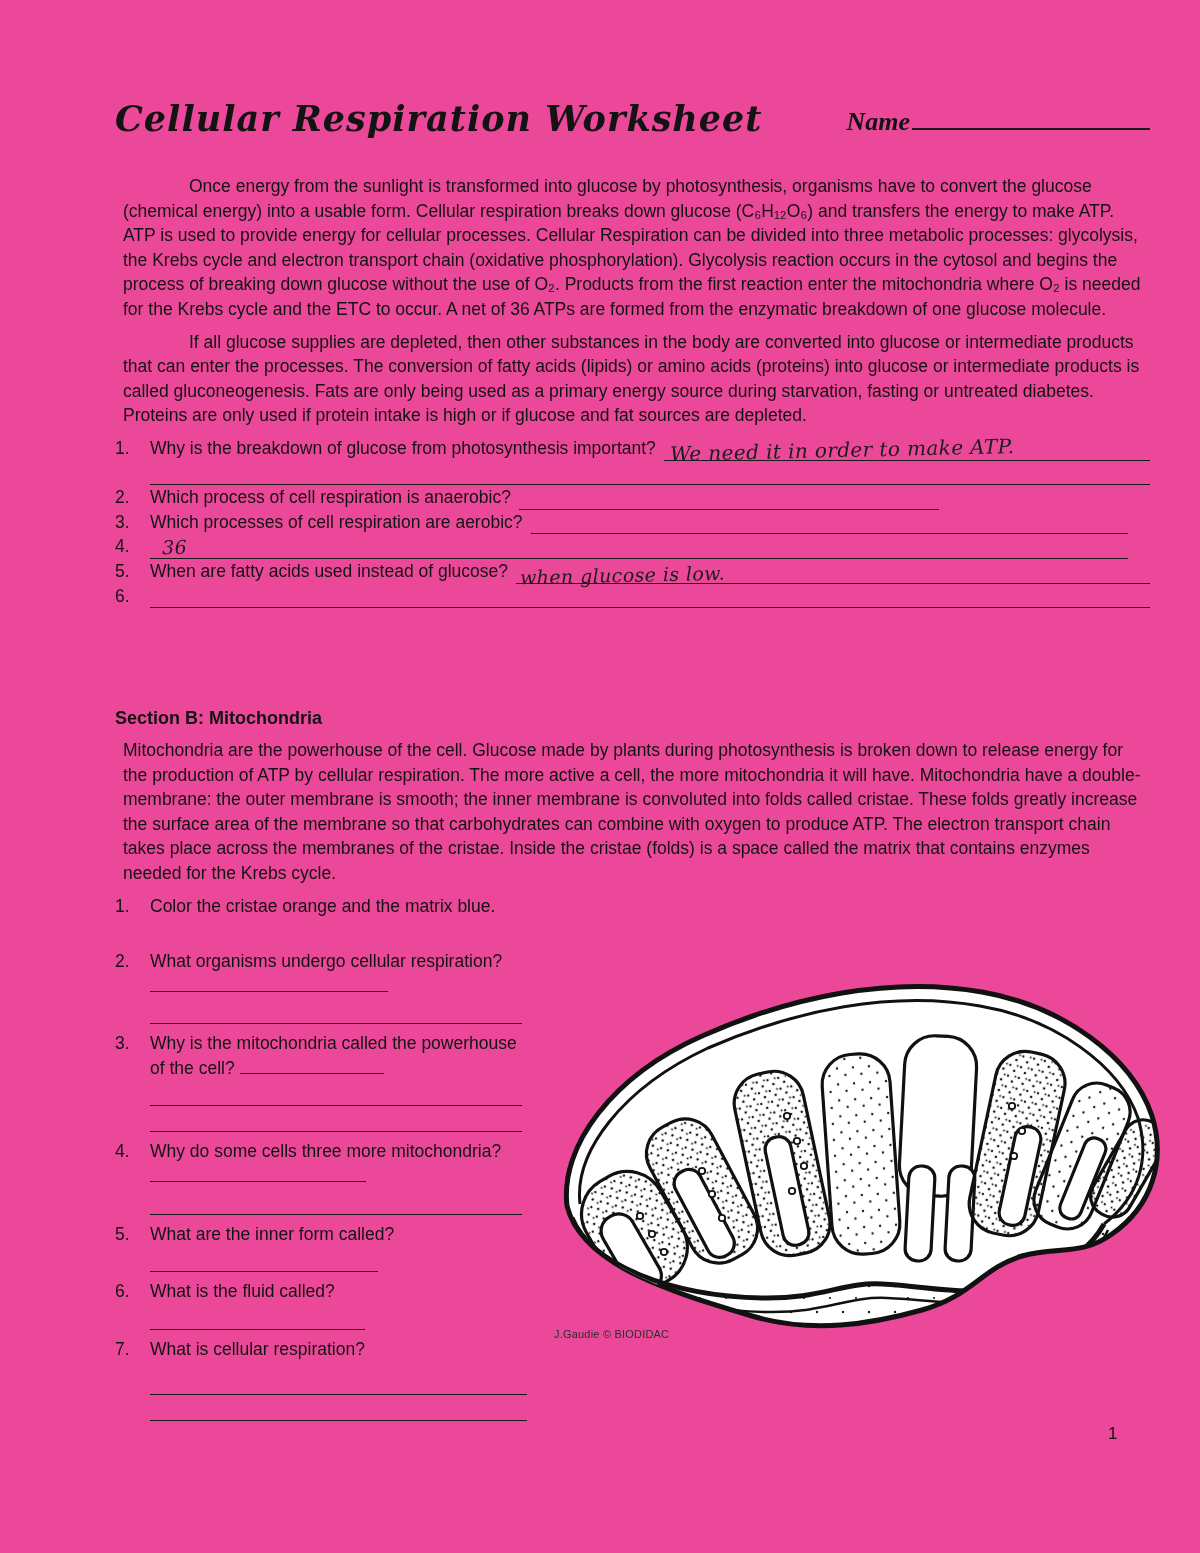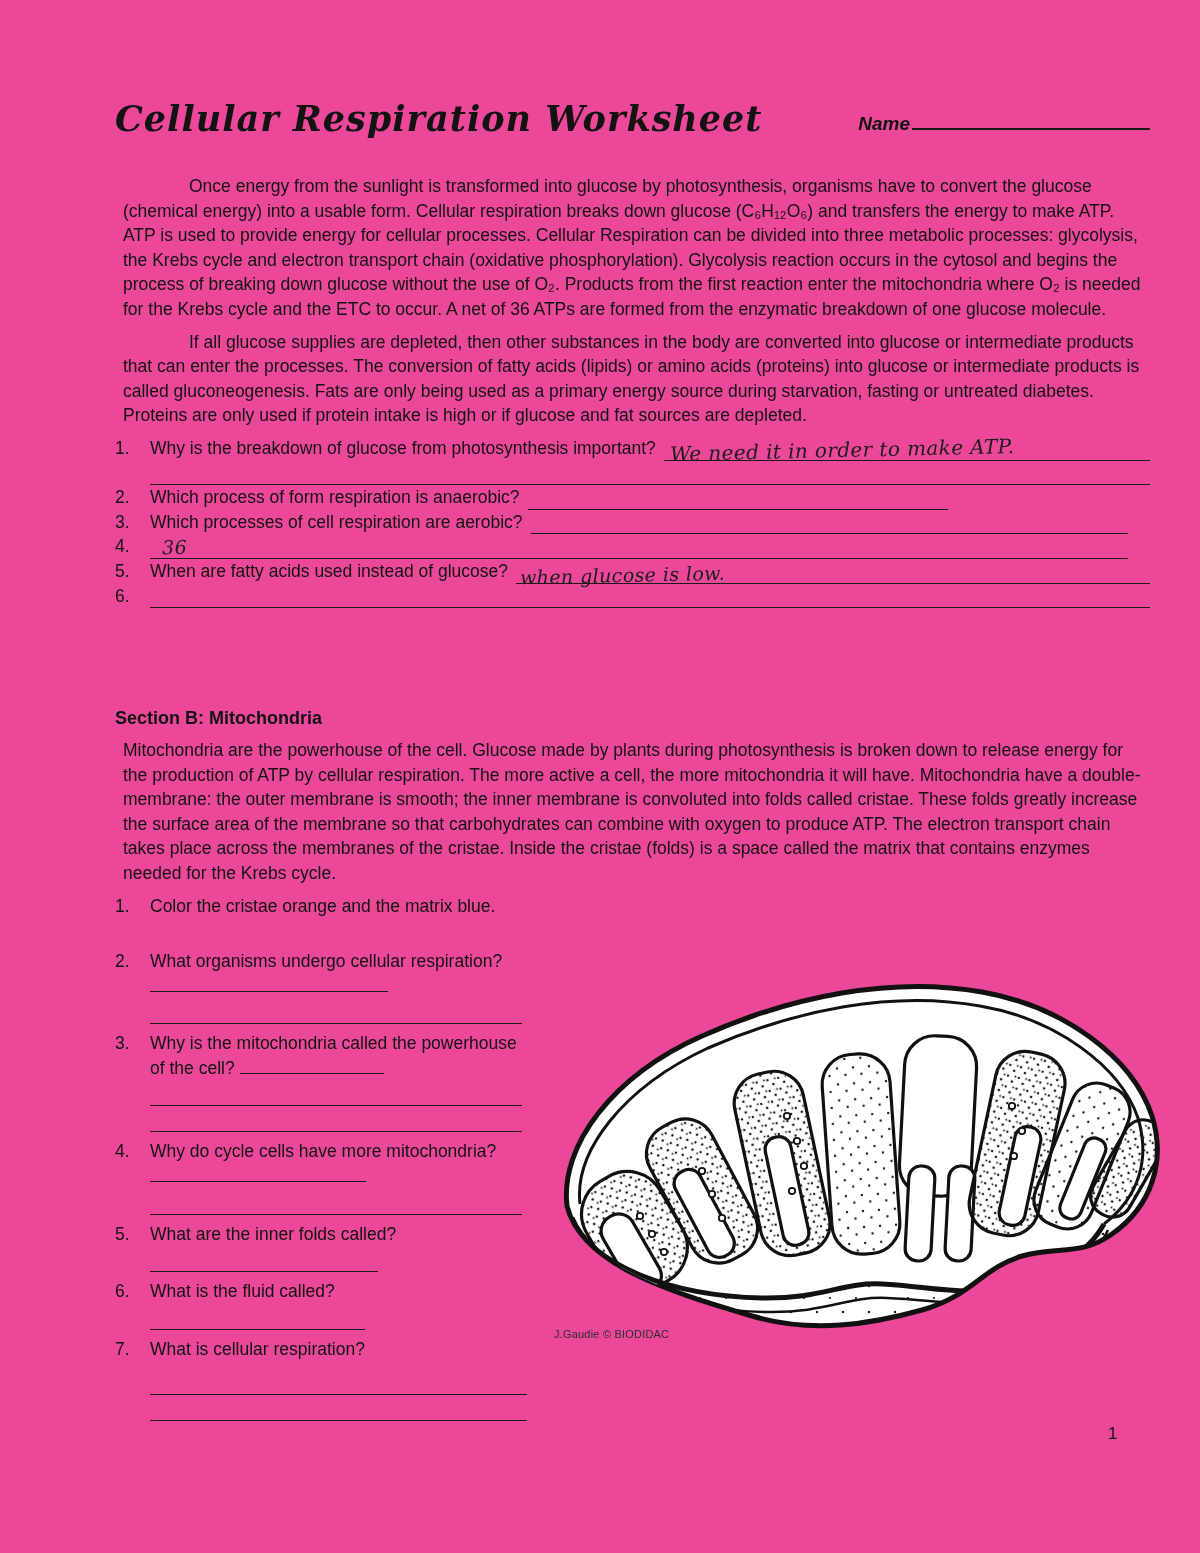--- a/index.html
+++ b/index.html
@@ -9,21 +9,21 @@
     font-size:17.5px; line-height:24.6px; overflow:hidden;
   }
 
   
   .header { position:absolute; left:115px; top:96px; width:1035px; display:flex; justify-content:space-between; align-items:flex-start; }
   .doc-title {
     font-family:"DejaVu Serif", serif; font-style:italic; font-weight:700;
     font-size:35px; letter-spacing:1px; line-height:46px;
   }
   .name-area { margin-top:10px; display:flex; align-items:baseline; }
-  .name-label { font-family:Liberation Sans, sans-serif; font-style:italic; font-weight:600; font-size:19px; }
+  .name-label { font-family:Liberation Serif, serif; font-style:italic; font-weight:600; font-size:26px; }
   .name-line { display:inline-block; width:238px; border-bottom:2px solid #1a1a1a; height:22px; margin-left:2px; }
 
   
   .section { position:absolute; left:115px; width:1035px; }
   #section-a { top:166px; }
   #section-b { top:706px; }
   .sec-heading { font-size:18px; font-weight:700; margin:0 0 6px 0; line-height:24px; }
   .para { margin:8px; text-indent:66px; }
   .para.no-indent { text-indent:0; }
 
@@ -87,21 +87,21 @@
           <span class="hand h-q1">We need it in order to make ATP.</span>
         </span>
       </div>
       <div class="q-row">
         <span class="q-num"></span>
         <span class="blank grow"></span>
       </div>
 
       <div class="q-row">
         <span class="q-num">2.</span>
-        <span class="q-text">Which process of form respiration is anaerobic?</span>
+        <span class="q-text">Which process of cell respiration is anaerobic?</span>
         <span class="blank w420"></span>
       </div>
 
       <div class="q-row">
         <span class="q-num">3.</span>
         <span class="q-text">Which processes of cell respiration are aerobic?</span>
         <span class="blank grow mr25"></span>
       </div>
 
       <div class="q-row">
@@ -153,30 +153,30 @@
         <span>Why is the mitochondria called the powerhouse of the cell?</span>
         <span class="iblank" style="width:144px;"></span>
         <div class="bblank" style="width:372px;"></div>
         <div class="bblank" style="width:372px;"></div>
       </div>
     </div>
 
     <div class="qb">
       <span class="qb-num">4.</span>
       <div class="qb-body">
-        <span>Why do cycle cells have more mitochondria?</span>
+        <span>Why do some cells three more mitochondria?</span>
         <span class="iblank" style="width:216px;"></span>
         <div class="bblank" style="width:372px;"></div>
       </div>
     </div>
 
     <div class="qb">
       <span class="qb-num">5.</span>
       <div class="qb-body">
-        <span>What are the inner folds called?</span>
+        <span>What are the inner form called?</span>
         <div class="bblank" style="width:228px;"></div>
       </div>
     </div>
 
     <div class="qb">
       <span class="qb-num">6.</span>
       <div class="qb-body">
         <span>What is the fluid called?</span>
         <div class="bblank" style="width:215px;"></div>
       </div>

